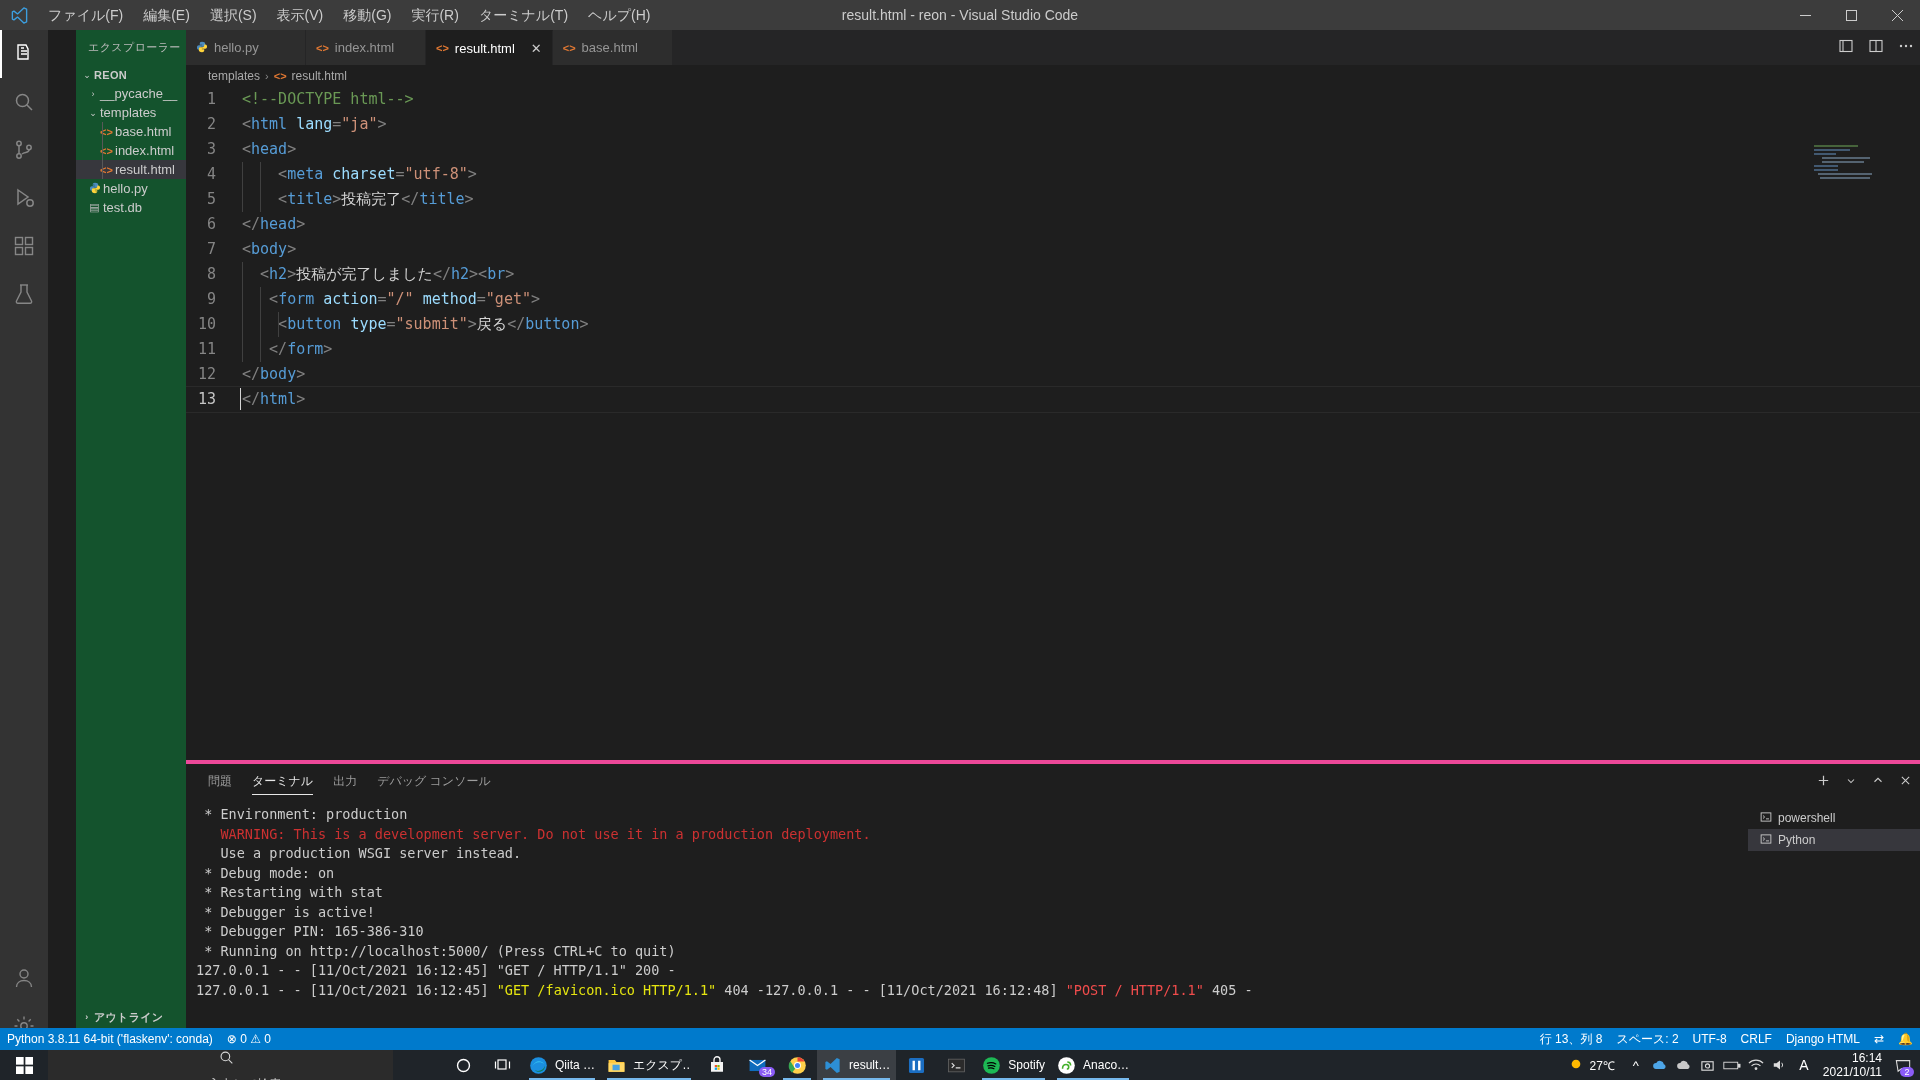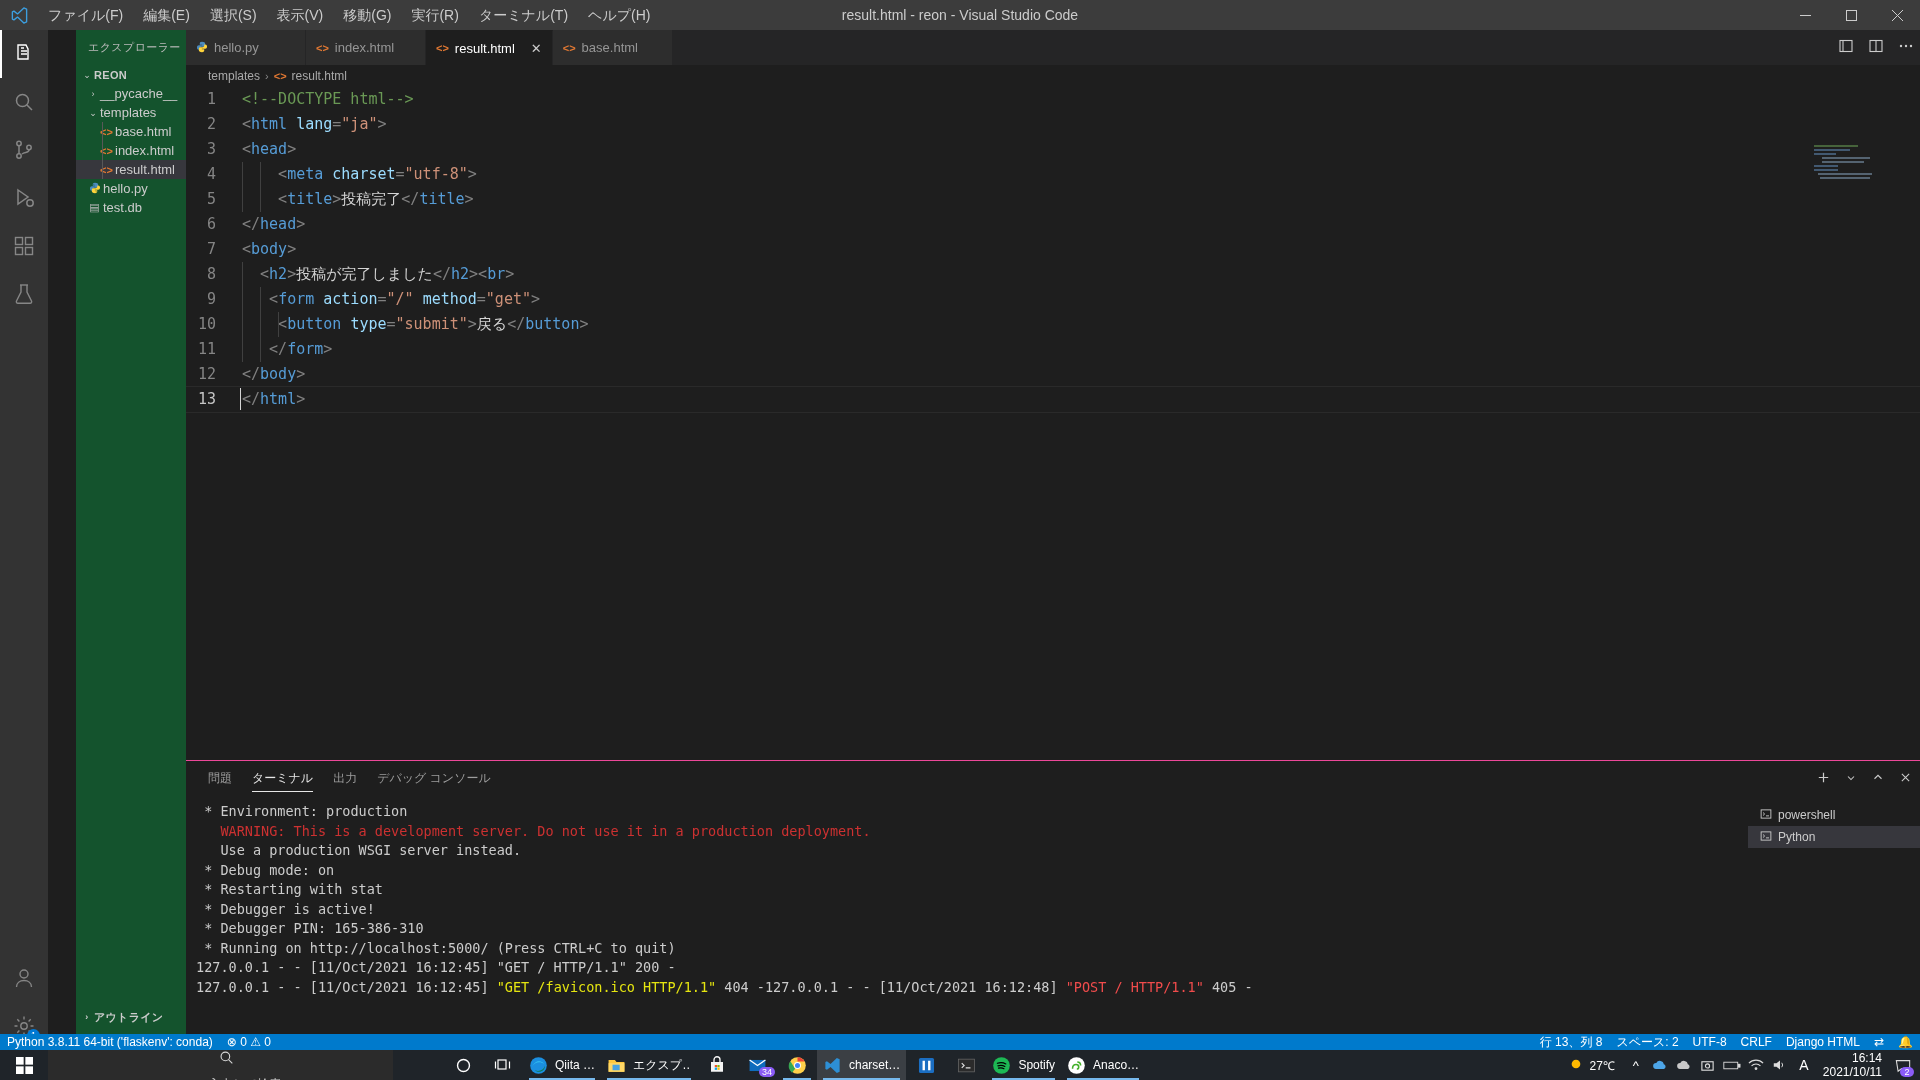--- a/index.html
+++ b/index.html
@@ -137,21 +137,21 @@
 
   .minimap {
     position:absolute; right:14px; top:58px; width:96px; height:40px;
     background:#1e1e1e; opacity:.9;
   }
   .mm-line { height:2px; margin-bottom:2px; }
 
   
   .panel {
     position:absolute; left:186px; right:0; bottom:30px; height:290px;
-    background:#1e1e1e; border-top:1px solid #ec4899;
+    background:#1e1e1e; border-top:4px solid #ec4899;
   }
   .panel-tabs {
     height:35px; display:flex; align-items:center; padding-left:22px; gap:20px;
     position:relative;
   }
   .ptab { font-size:12px; color:#9d9d9d; height:35px; line-height:35px; position:relative; }
   .ptab.active { color:#e7e7e7; }
   .ptab.active::after {
     content:""; position:absolute; left:0; right:0; bottom:4px; height:1px; background:#e7e7e7;
   }
@@ -170,21 +170,21 @@
   .term-sidebar {
     position:absolute; right:0; top:35px; bottom:0; width:172px;
     padding-top:8px; font-size:12px; color:#cccccc;
   }
   .tsb-item { height:22px; display:flex; align-items:center; gap:6px; padding-left:12px; }
   .tsb-item.active { background:#37373d; }
   .tsb-icon { color:#cccccc; font-size:11px; }
 
   
   .statusbar {
-    position:absolute; left:0; right:0; bottom:30px; height:16px;
+    position:absolute; left:0; right:0; bottom:30px; height:22px;
     background:#007acc; display:flex; align-items:center;
     font-size:12px; color:#ffffff;
   }
   .sbi { padding:0 7px; height:22px; line-height:22px; white-space:nowrap; display:flex; align-items:center; gap:4px;}
   .sb-right { margin-left:auto; display:flex; align-items:center; }
 
   
   .taskbar {
     position:absolute; left:0; right:0; bottom:0; height:30px; background:#1f2429;
     display:flex; align-items:center; color:#ffffff; font-size:12px;
@@ -586,21 +586,21 @@
           <path d="M12 1.5A10.5 10.5 0 0 1 21 7H12z" fill="#ea4335"></path>
           <path d="M3 6.5 9 16 5 21A10.5 10.5 0 0 1 3 6.5z" fill="#34a853"></path>
           <circle cx="12" cy="12" r="4.4" fill="#fff"></circle>
             <circle cx="12" cy="12" r="3.2" fill="#4285f4"></circle>
         </svg>
       </div>
       <div class="tb-btn running active">
         <svg width="19" height="19" viewBox="0 0 24 24">
           <path d="M17.5 2.5 9.5 10 5 6.5 3 7.5v9L5 17.5l4.5-3.5 8 7.5 3.5-1.5v-16z" fill="#2d8fd5"></path>
         </svg>
-        <span class="tb-label">charset…</span>
+        <span class="tb-label">result…</span>
       </div>
       <div class="tb-btn">
         <svg width="19" height="19" viewBox="0 0 24 24">
           <rect x="2.5" y="2.5" width="19" height="19" rx="2" fill="#1b6ec2"></rect>
           <rect x="7" y="6" width="3" height="12" fill="#fff"></rect>
             <rect x="14" y="6" width="3" height="12" fill="#fff"></rect>
         </svg>
       </div>
       <div class="tb-btn">
         <svg width="19" height="19" viewBox="0 0 24 24">

